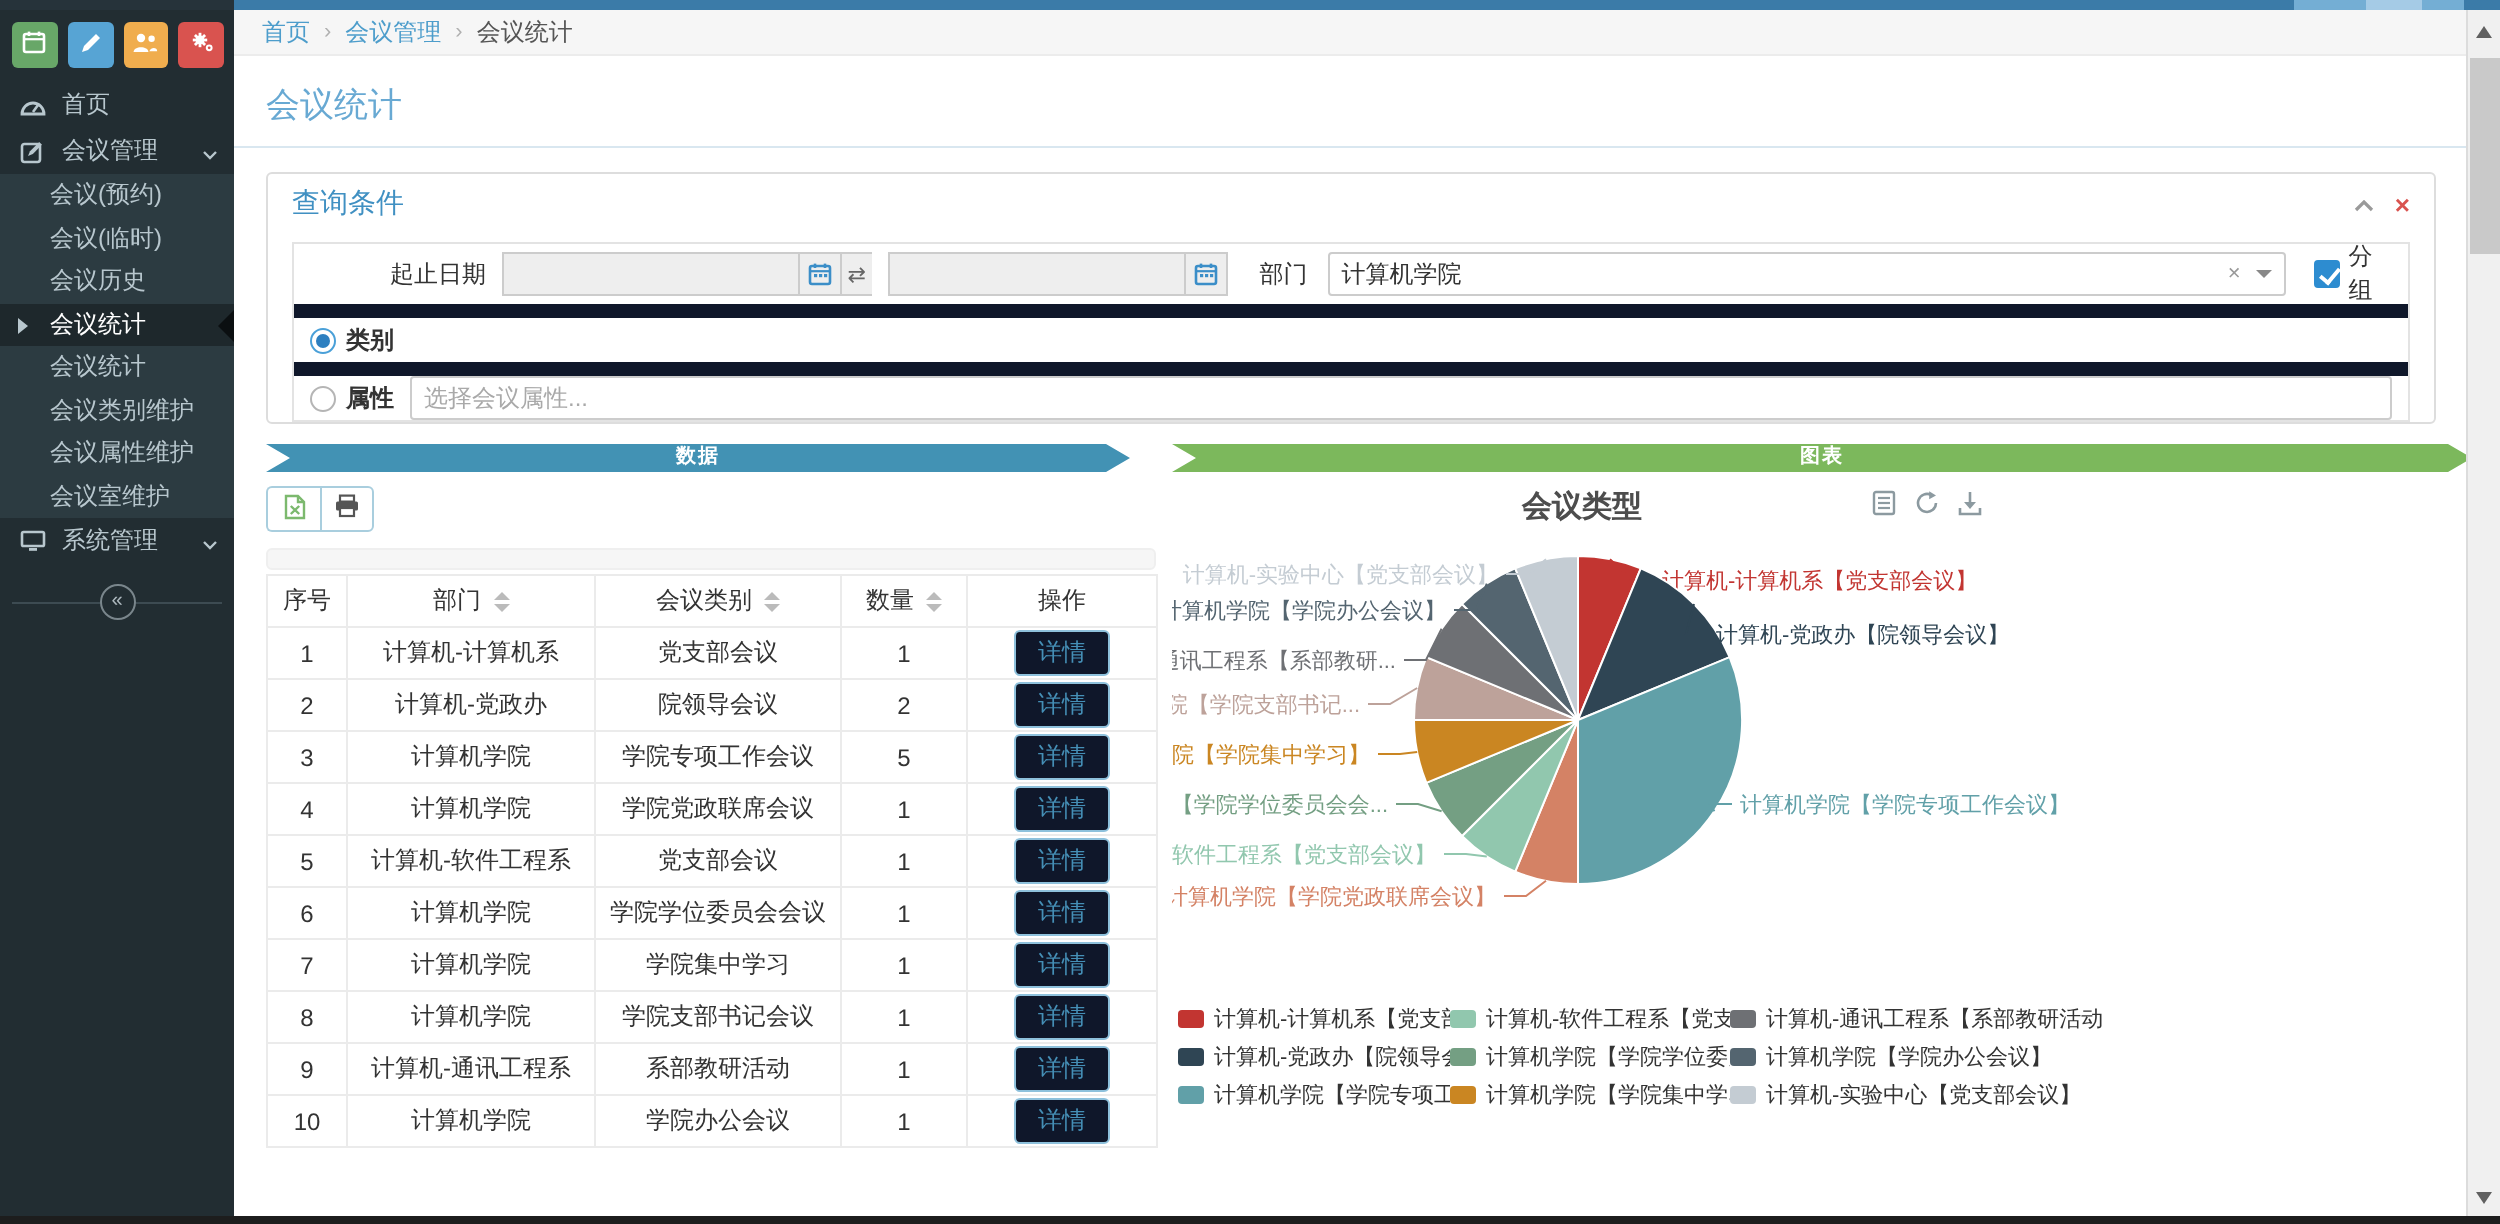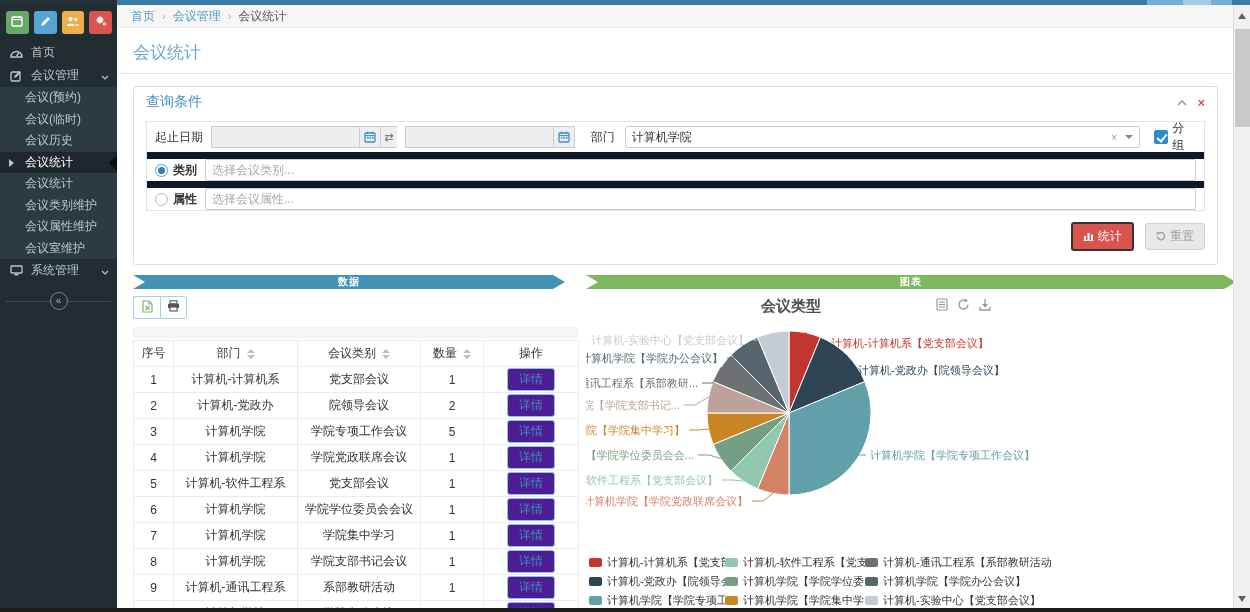--- a/index.html
+++ b/index.html
@@ -45,21 +45,21 @@
   .panel { margin:12px 15px 0 16px; border:1px solid #ddd; border-radius:3px; background:#fff; }
   .panel-head { display:flex; align-items:center; padding:6px 12px 4px 12px; }
   .panel-title { color:#4090c2; font-size:14px; flex:1; }
   .panel-tools { display:flex; align-items:center; gap:10px; }
   .tool-collapse { color:#9a9a9a; cursor:pointer; line-height:1; }
   .tool-close { color:#d9534f; cursor:pointer; font-size:13px; line-height:1; font-weight:bold; }
 
   .form-box { margin:6px 12px 0 12px; border:1px solid #e3e3e3; }
   .form-row { display:flex; align-items:center; padding:0 8px; }
   .form-row + .form-row { border-top:7px solid #0f172a; }
-  .row-dates { height:30px; }
+  .row-dates { height:30px;margin-left:40px; }
   .row-radio { height:29px; }
   .f-label { font-size:12px; color:#333; flex:none; }
   .date-group { display:flex; flex:none; margin-left:8px; }
   .date-input { width:148px; height:22px; background:#eee; border:1px solid #ccc; border-right:none; }
   .date-addon { width:22px; height:22px; background:#eee; border:1px solid #ccc; display:flex; align-items:center; justify-content:center; cursor:pointer; }
   .swap-box { width:16px; height:22px; background:#eee; border:1px solid #ccc; border-left:none; border-right:none; color:#666; font-size:11px; display:flex; align-items:center; justify-content:center; }
   .dept-label { margin-left:16px; }
   .select-box { margin-left:10px; width:520px; height:22px; border:1px solid #ccc; border-radius:2px; background:#fff; display:flex; align-items:center; padding:0 6px; cursor:pointer; }
   .select-value { flex:1; font-size:12px; color:#333; }
   .select-clear { color:#999; font-size:11px; margin-right:8px; cursor:pointer; }
@@ -96,21 +96,21 @@
   table.data { width:445px; border-collapse:collapse; margin-top:2px; font-size:12px; table-layout:fixed; }
   table.data th, table.data td { border:1px solid #ebebeb; height:26px; text-align:center; font-weight:normal; color:#333; padding:0 4px;
     white-space:nowrap; overflow:hidden; }
   table.data th { color:#333; }
   th.th-no { color:#3c8dbc; }
   td.al, th.al { text-align:left; padding-left:9px; }
   .sort-caret { display:inline-block; vertical-align:middle; margin-left:6px; }
   .sort-caret i { display:block; width:0; height:0; border-left:4px solid transparent; border-right:4px solid transparent; }
   .sort-caret .up { border-bottom:4px solid #bbb; margin-bottom:2px; }
   .sort-caret .dn { border-top:4px solid #bbb; }
-  .detail-btn { border:1px solid #8ec1dc; color:#458fb6; background:#4c1d95; border-radius:3px; font-size:12px; padding:2px 11px; cursor:pointer;
+  .detail-btn { border:1px solid #8ec1dc; color:#458fb6; background:#0f172a; border-radius:3px; font-size:12px; padding:2px 11px; cursor:pointer;
     font-family:"Liberation Sans","DejaVu Sans",sans-serif; }
 
   .chart-area { position:relative; height:252px; }
   .chart-title { position:absolute; left:130px; top:8px; width:150px; text-align:center; font-size:15px; font-weight:bold; color:#4d4d4d; }
   .toolbox { position:absolute; left:350px; top:9px; display:flex; gap:9px; }
   .toolbox .tbx { cursor:pointer; }
   .legend { margin:14px 0 0 3px; display:grid; grid-template-columns:136px 140px 1fr; row-gap:5px; }
   .lg-item { display:flex; align-items:center; font-size:11px; color:#333; cursor:pointer; white-space:nowrap; overflow:hidden; height:14px; }
   .lg-swatch { width:13px; height:9px; border-radius:2px; margin-right:5px; flex:none; }
 
@@ -298,51 +298,28 @@
           <span class="select-caret"></span>
         </span>
         <span class="chk-wrap">
           <span class="chk"></span>
           <span>分组</span>
         </span>
       </div>
       <div class="form-row row-radio">
         <span class="radio on"></span>
         <span class="f-label" style="font-weight:bold">类别</span>
-        <input class="text-input" placeholder="选择会议类别..." style="">
       </div>
       <div class="form-row row-radio">
         <span class="radio off"></span>
         <span class="f-label" style="font-weight:bold">属性</span>
         <input class="text-input" placeholder="选择会议属性..." style="">
       </div>
     </div>
 
-    <div class="btn-row">
-      <button class="btn btn-stat">
-        <span>
-          <svg width="11" height="10" viewBox="0 0 11 10">
-              <rect x="1" y="5" width="2" height="4" fill="#fff"></rect>
-              <rect x="4.5" y="2" width="2" height="7" fill="#fff"></rect>
-              <rect x="8" y="3.5" width="2" height="5.5" fill="#fff"></rect>
-              <line x1="0.5" y1="9.6" x2="10.5" y2="9.6" stroke="#fff" stroke-width="0.9"></line>
-            </svg>
-        </span>
-        <span>统计</span>
-      </button>
-      <button class="btn btn-reset">
-        <span>
-          <svg width="10" height="10" viewBox="0 0 10 10">
-              <path d="M2.5 2.5 A3.6 3.6 0 1 1 1.4 5.4" fill="none" stroke="#a0a0a0" stroke-width="1.4"></path>
-              <polygon points="0.2,1.2 3.6,1.5 1.6,4.2" fill="#a0a0a0"></polygon>
-            </svg>
-        </span>
-        <span>重置</span>
-      </button>
-    </div>
   </section>
 
   <section class="bottom">
 
     <div class="col-left">
       <div class="banner banner-blue">数据</div>
       <div class="tbl-toolbar">
         <span class="tb-btn">
           <span>
             <svg width="11" height="13" viewBox="0 0 11 13">

